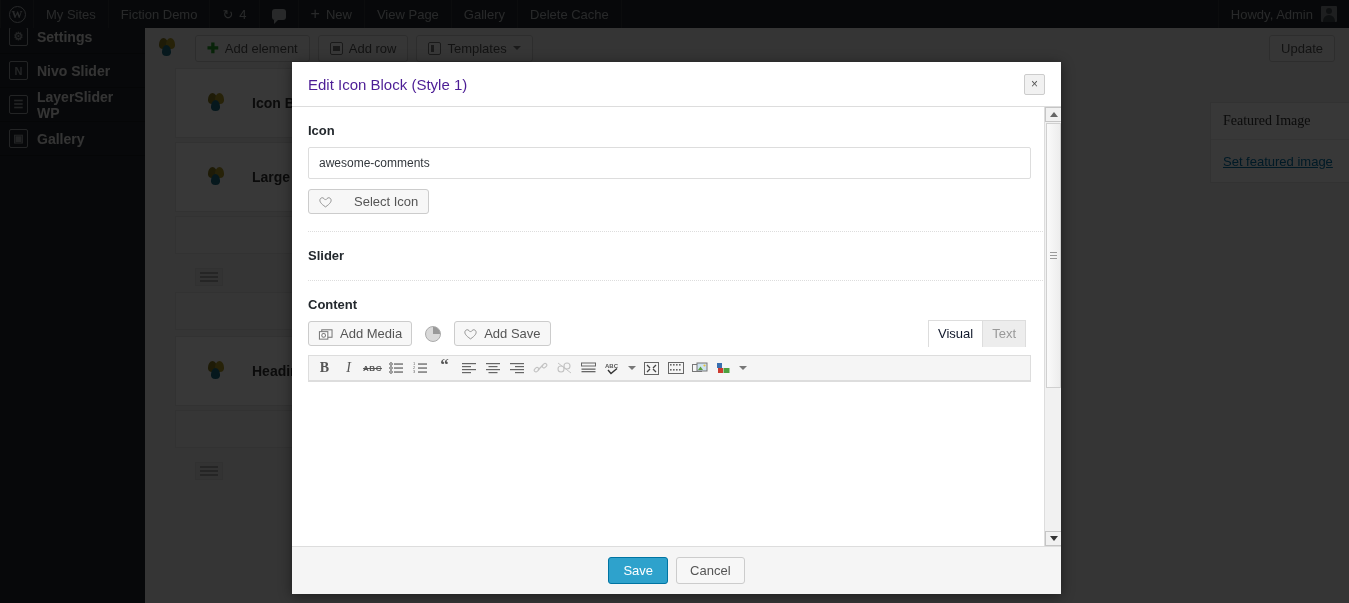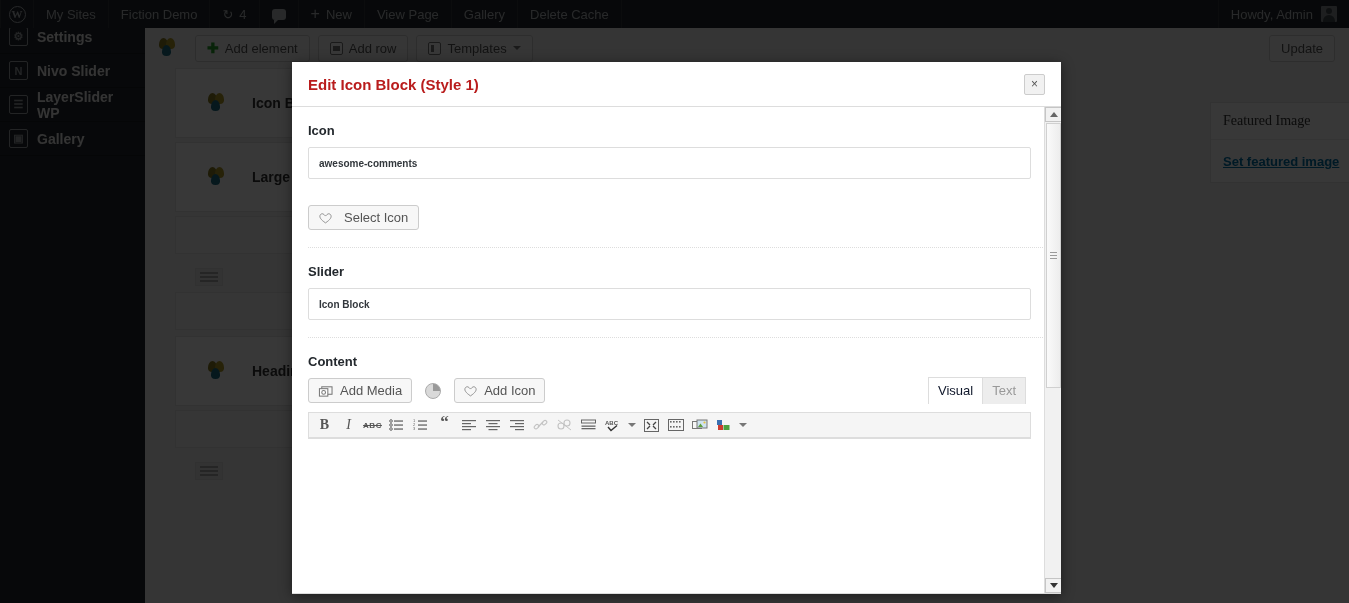--- a/index.html
+++ b/index.html
@@ -134,59 +134,58 @@
     margin:14px 0 6px 20px;
   }
   .vc-rowhandle span{ display:block;height:2px;background:#aaa; }
   .vc-rowbox{ height:38px; background:#f4f4f4; border:1px solid #e5e5e5; margin-bottom:6px;}
   .sidebox{
     position:absolute; left:1065px; top:34px; width:270px;
     background:#fdfdfd; border:1px solid #e3e3e3;
   }
   .sidebox-h{ padding:10px 12px; font-size:14px; font-family:"Liberation Serif",serif; color:#333; border-bottom:1px solid #eee;}
   .sidebox-b{ padding:12px; }
-  .sidebox-b a{ color:#0073aa; font-size:13px;font-weight:bold; }
+  .sidebox-b a{ color:#0073aa; font-size:13px; }
 
   
   #overlay{
     position:absolute; top:0; left:0; width:1349px; height:603px;
     background:rgba(0,0,0,0.78); z-index:10;
   }
 
   
   #modal{
     position:absolute; left:292px; top:62px; width:769px; height:532px;
     background:#fff; z-index:20;
     box-shadow:0 2px 12px rgba(0,0,0,.45);
     display:flex; flex-direction:column;
   }
   .modal-head{
     height:45px; flex:0 0 45px; display:flex; align-items:center;
     padding:0 16px; border-bottom:1px solid #ddd; background:#fff;
   }
-  .modal-title{ font-size:15px; font-weight:bold; color:#b91c1c; }
+  .modal-title{ font-size:15px; font-weight:normal; color:#4c1d95; }
   .modal-close{
     margin-left:auto; width:21px;height:21px; border:1px solid #ccc; border-radius:2px;
     background:#f1f1f1; color:#555; font-size:12px; line-height:1;
     display:flex;align-items:center;justify-content:center; cursor:pointer;
   }
   .modal-body{
     flex:1 1 auto; position:relative; overflow:hidden; background:#fff;
     border-bottom:1px solid #ddd;
   }
   .modal-scroll{ padding:16px 16px 0 16px; }
   .field-label{ font-size:13px; font-weight:bold; color:#23282d; margin:0 0 9px 0; }
   .txtinput{
     width:723px; height:32px; border:1px solid #ddd; border-radius:2px;
-    padding:0 10px; font-size:10px; color:#32373c; background:#fff;
+    padding:0 10px; font-size:12px; color:#32373c; background:#fff;
     font-family:"Liberation Sans",sans-serif;
-    font-weight:bold;
   }
   .sel-icon-btn{
-    margin-top:26px; display:inline-flex; align-items:center; gap:12px;
+    margin-top:10px; display:inline-flex; align-items:center; gap:22px;
     height:25px; padding:0 10px; background:#f7f7f7;
     border:1px solid #ccc; border-radius:3px; font-size:13px; color:#555; cursor:pointer;
   }
   .heart{ width:13px;height:12px; display:inline-block; }
   .divider{ border-top:1px dotted #ddd; margin:17px 0 16px 0; }
 
   .media-row{ display:flex; align-items:center; gap:13px; margin:8px 0 0 0; }
   .media-btn{
     display:inline-flex; align-items:center; gap:7px;
     height:25px; padding:0 9px; background:#f7f7f7;
@@ -408,21 +407,20 @@
       <div class="sel-icon-btn">
         <svg class="heart" viewBox="0 0 16 14">
           <path d="M8 13 C2 9 0.6 6.2 1.2 4 C1.8 1.8 4.6 1 6 2.6 L8 4.6 L10 2.6 C11.4 1 14.2 1.8 14.8 4 C15.4 6.2 14 9 8 13 Z" fill="none" stroke="#888" stroke-width="1.1"></path>
         </svg>
         <span>Select Icon</span>
       </div>
 
       <div class="divider"></div>
 
       <div class="field-label">Slider</div>
-      <input class="txtinput" type="text" value="Icon Block" style="">
 
       <div class="divider"></div>
 
       <div style="position:relative;">
         <div class="field-label">Content</div>
 
         <div class="editor-tabs">
           <span class="etab active">Visual</span>
           <span class="etab">Text</span>
         </div>
@@ -434,21 +432,21 @@
               <rect x="1.5" y="5" width="9" height="8" fill="#fff" stroke="#777" stroke-width="1.1"></rect>
               <circle cx="6" cy="9" r="2" fill="none" stroke="#777" stroke-width="1.1"></circle>
             </svg>
             <span>Add Media</span>
           </div>
           <div class="pie-icon"></div>
           <div class="media-btn">
             <svg class="heart" viewBox="0 0 16 14">
               <path d="M8 13 C2 9 0.6 6.2 1.2 4 C1.8 1.8 4.6 1 6 2.6 L8 4.6 L10 2.6 C11.4 1 14.2 1.8 14.8 4 C15.4 6.2 14 9 8 13 Z" fill="none" stroke="#888" stroke-width="1.1"></path>
             </svg>
-            <span>Add Icon</span>
+            <span>Add Save</span>
           </div>
         </div>
 
         <div class="editor-wrap">
           <div class="etoolbar">
             <span class="tbtn bold">B</span>
             <span class="tbtn ital">I</span>
             <span class="tbtn small">ABC</span>
             <span class="tbtn">
               <svg width="15" height="12" viewBox="0 0 15 12">
@@ -577,13 +575,17 @@
             <span></span>
             <span></span>
           </span>
       </div>
       <div class="vs-btn bot">
           <span class="arr-dn"></span>
         </div>
     </div>
   </div>
 
+  <div class="modal-foot">
+    <button class="btn-primary">Save</button>
+    <button class="btn-sec">Cancel</button>
+  </div>
 </div>
 
 </body></html>

